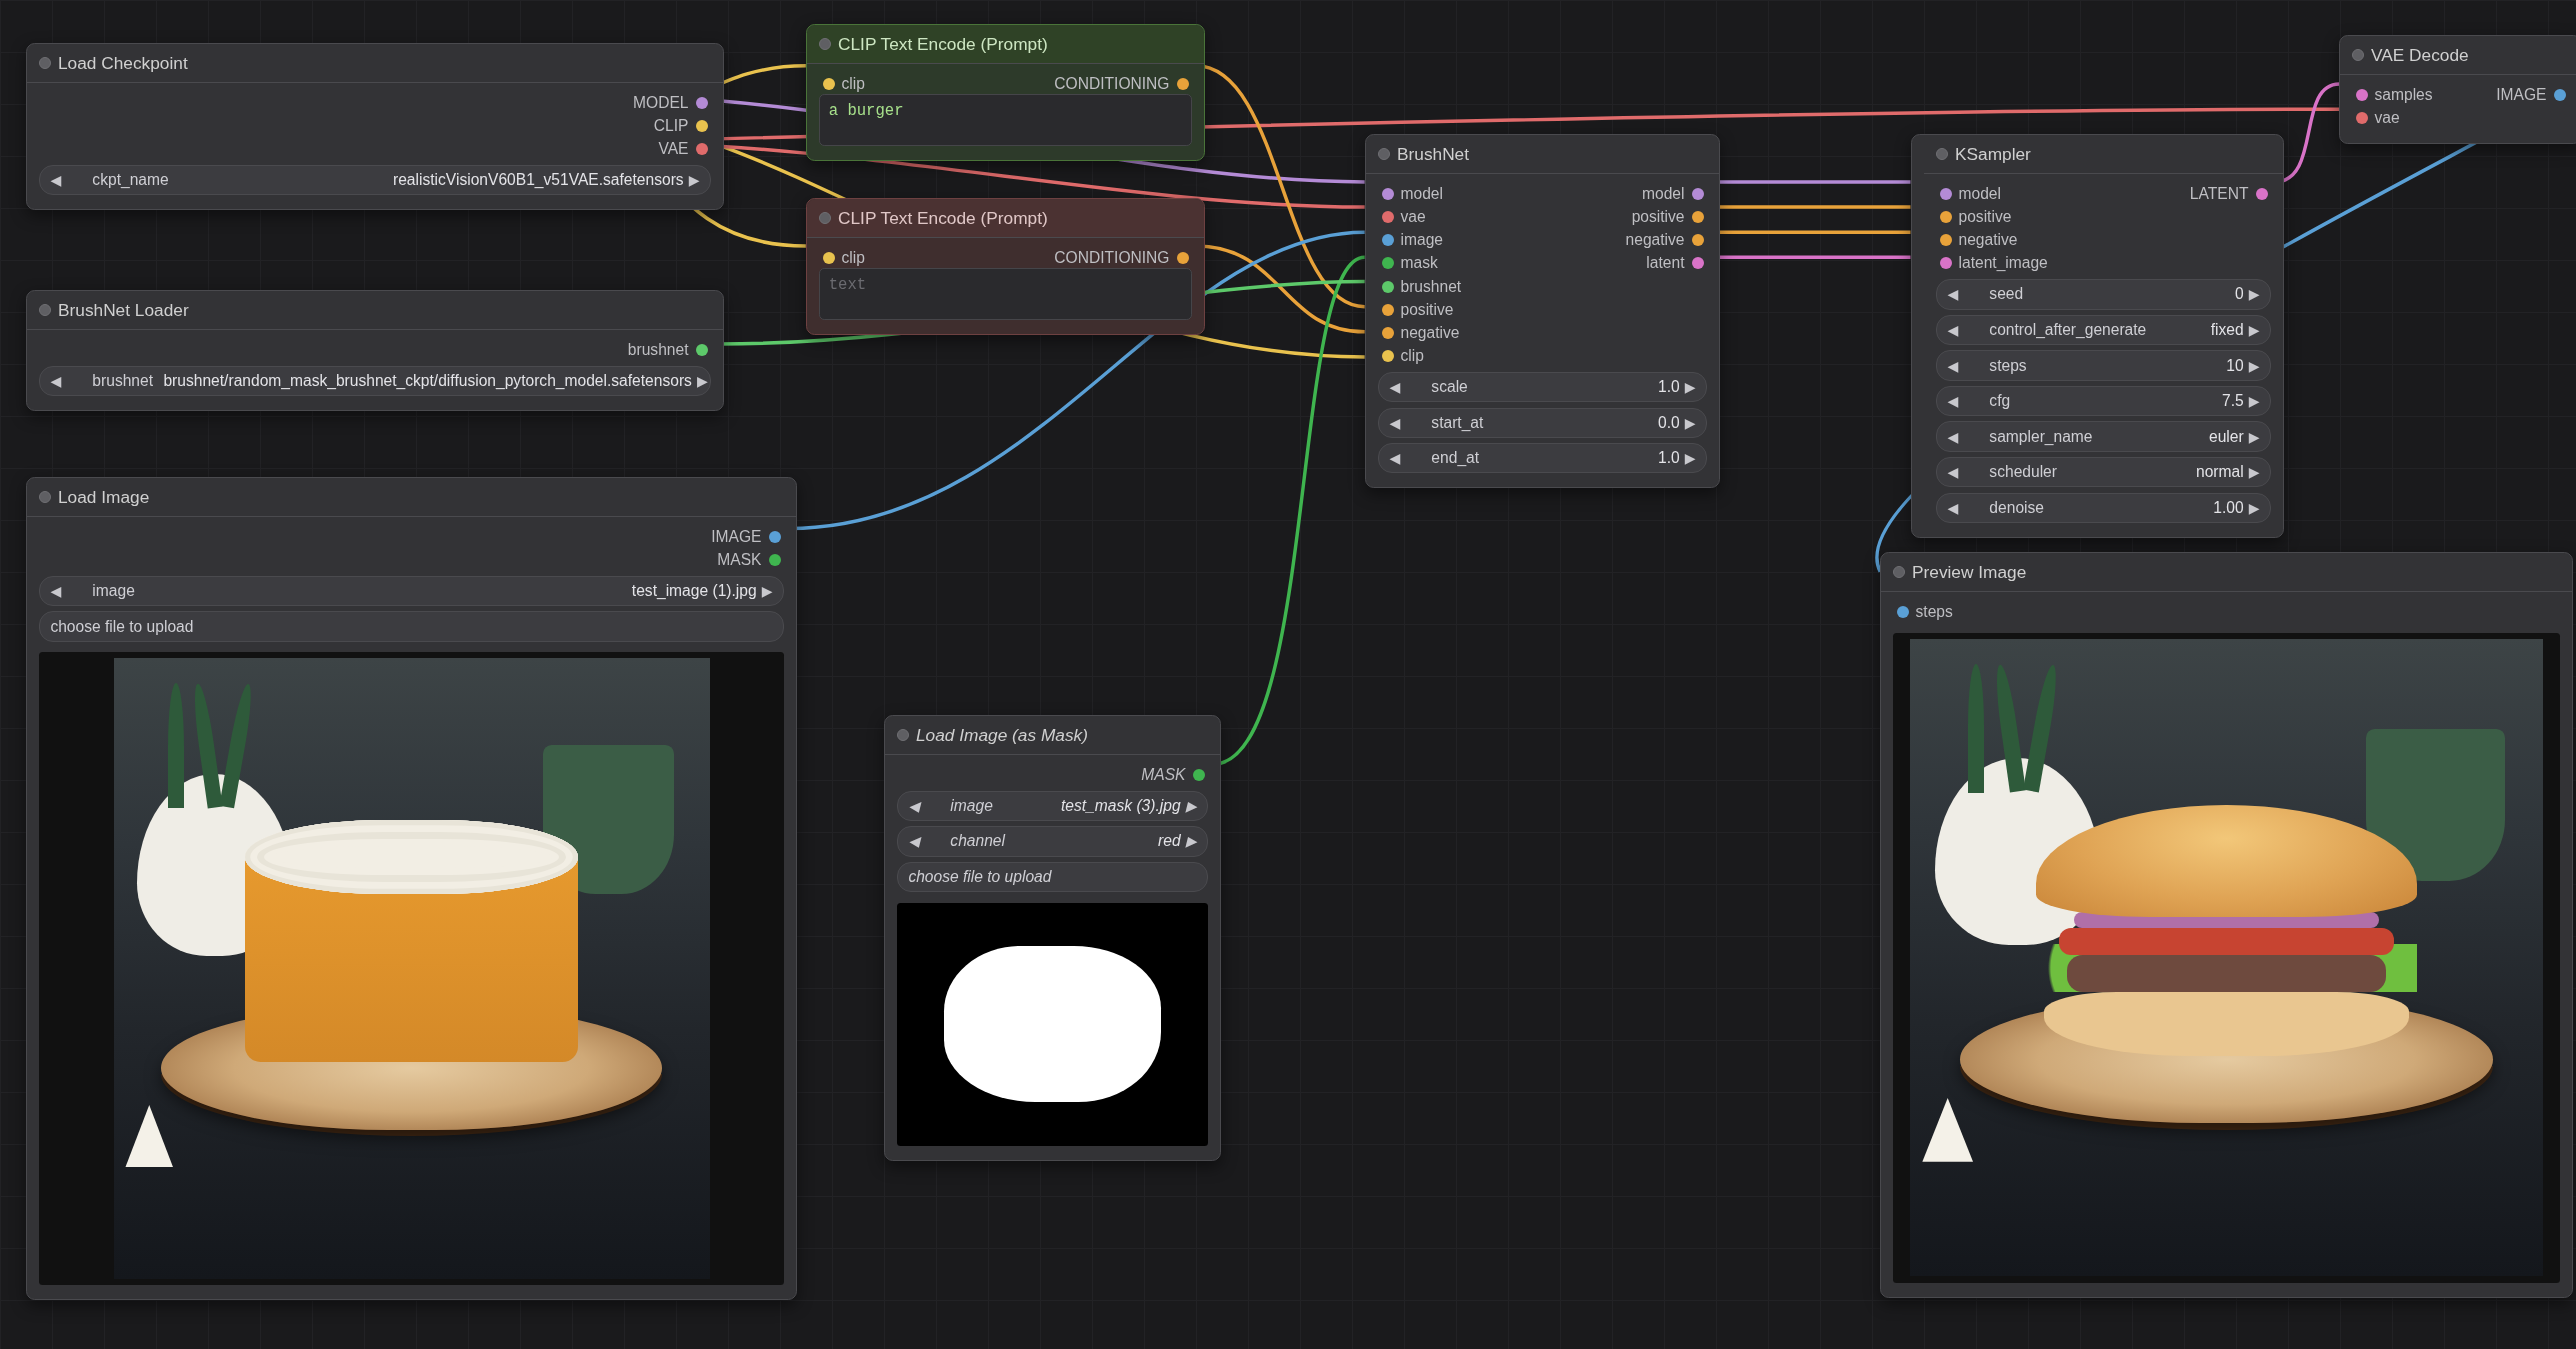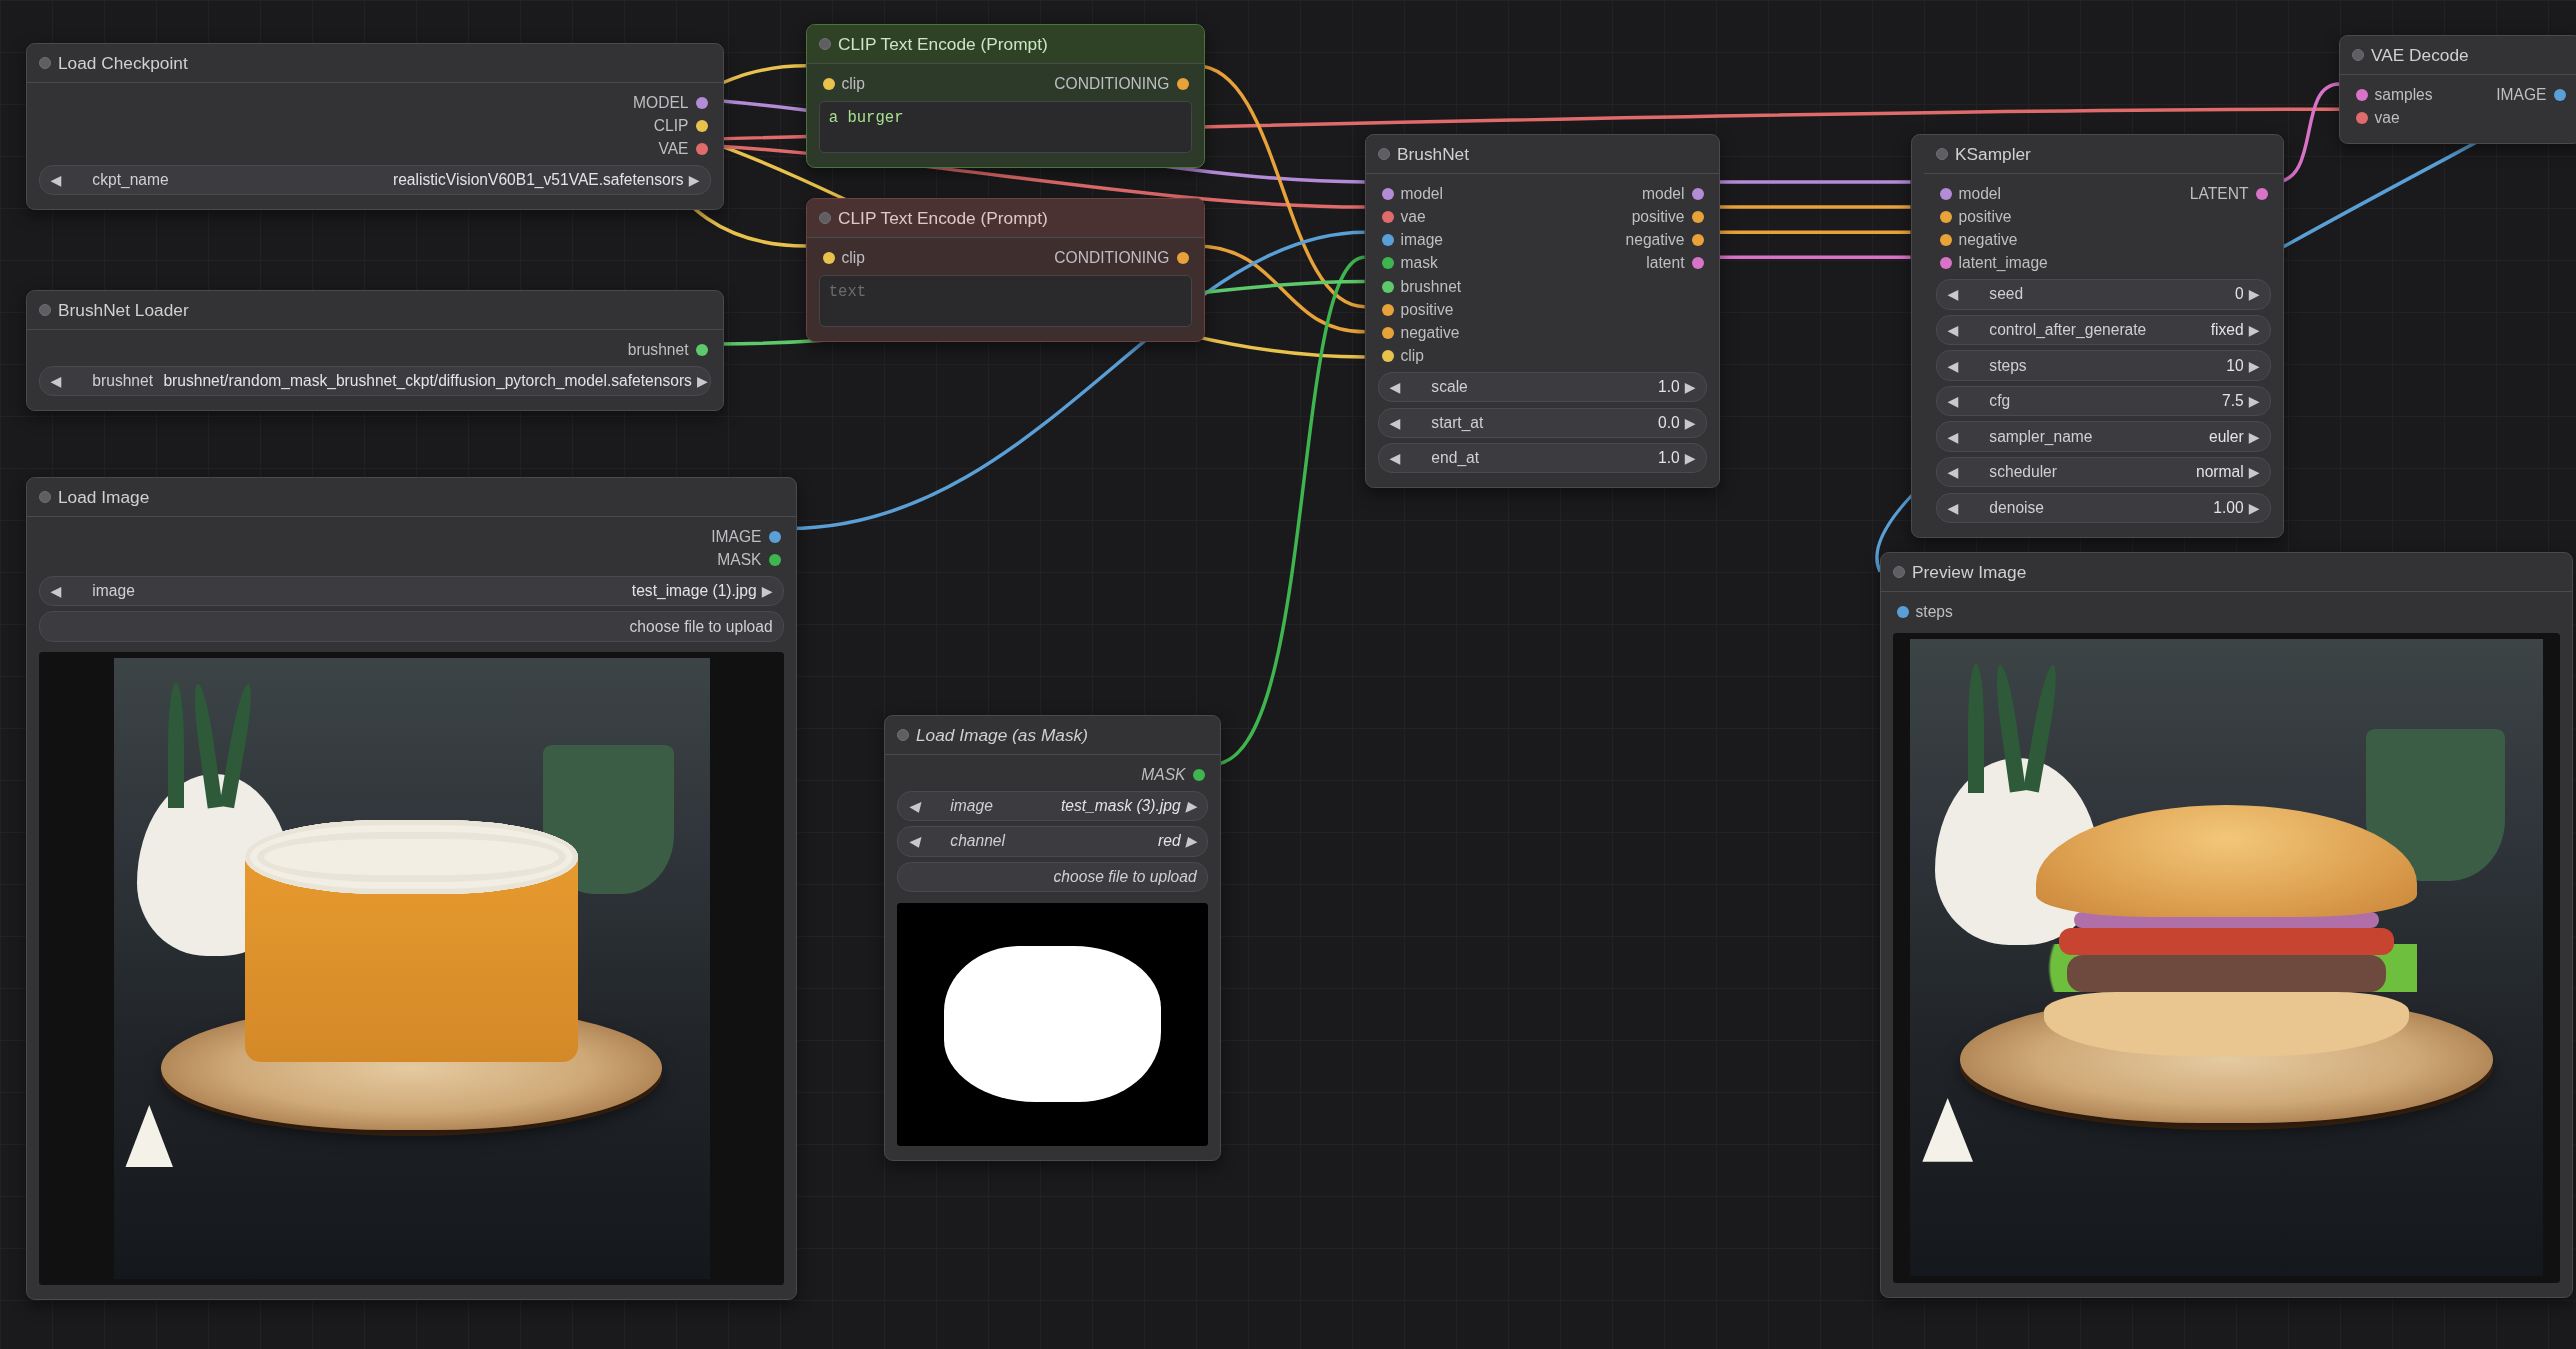--- a/index.html
+++ b/index.html
@@ -67,28 +67,28 @@
   .widget {
     display:flex; align-items:center; justify-content:space-between;
     background:#3c3c40; border:0.9px solid #4a4a4e;
     border-radius:14px; padding:5.2px 10.4px; margin-top:5.2px;
     font-size:15.6px; color:#cfcfd4;
   }
   .widget .arrow { color:#c8c8cd; font-size:14px; }
   .widget .wlabel { flex:1; padding:0 5.2px;margin-left:26px; }
   .widget .wvalue { color:#e3e3e7; padding:0 5.2px; }
   .button-widget {
-    display:flex; align-items:center; justify-content:flex-end;
+    display:flex; align-items:center; justify-content:flex-start;
     background:#3c3c40; border:0.9px solid #4a4a4e;
     border-radius:14px; padding:5.2px 10.4px; margin-top:5.2px;
     font-size:15.6px; color:#cfcfd4;
   }
   .textarea {
     background:#2a2a2d; border:0.9px solid #454549; border-radius:5.2px;
-    min-height:52px; padding:7px 8.7px; margin-top:7px;
+    min-height:52px; padding:7px 8.7px; margin-top:0;
     font-family: "Courier New", monospace; font-size:15.6px; color:#a7e08b;
   }
   .textarea.placeholder { color:#6b6b70; font-style:normal; }
   .img-preview {
     margin-top:10.4px; width:100%;
     background:#111; border-radius:3.5px; overflow:hidden;
     display:flex; align-items:center; justify-content:center;
   }
   
   .cake-scene { position:relative; width:100%; height:100%;

